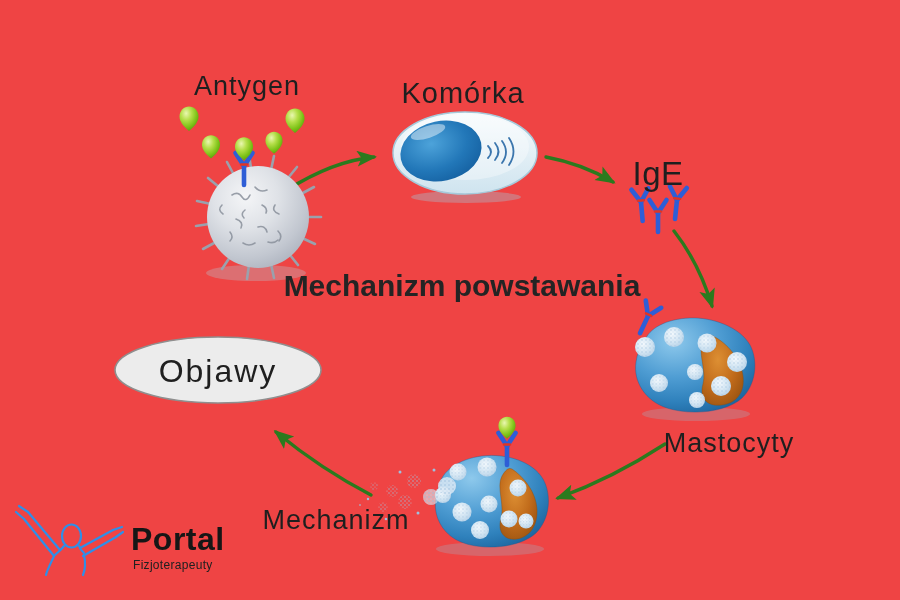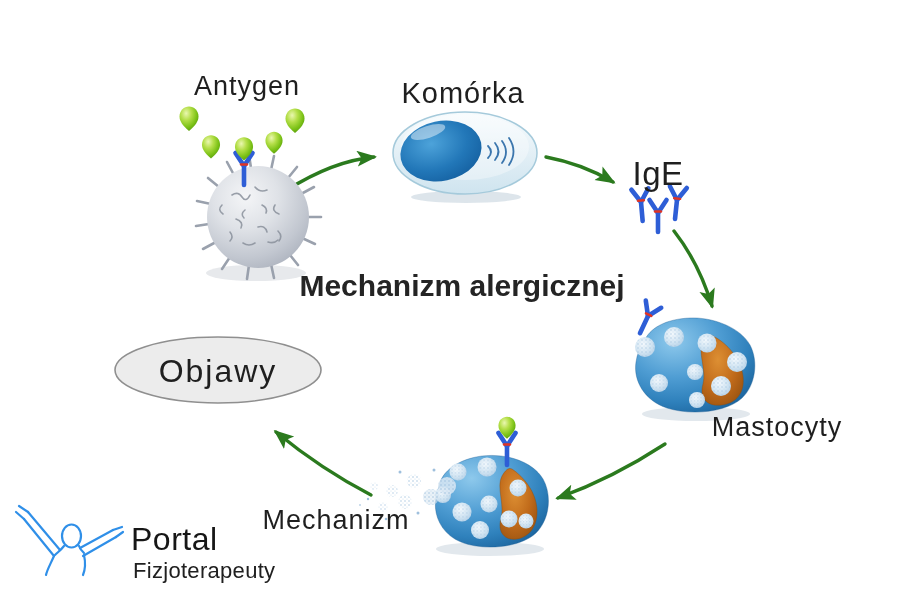--- a/index.html
+++ b/index.html
@@ -1,41 +1,41 @@
 <!DOCTYPE html>
 <html><head>
 <meta charset="utf-8">
 <style>
   html,body{margin:0;padding:0;background:#888;}
   .canvas{
-    position:relative;width:900px;height:600px;background:#ffffff;overflow:hidden;
+    position:relative;width:900px;height:600px;background:#ef4444;overflow:hidden;
     font-family:"Liberation Sans", sans-serif;
   }
   .lbl{
     position:absolute;color:#1f1f1f;white-space:nowrap;
     transform:translateX(-50%);letter-spacing:1px;
   }
   .lbl-antygen{left:247px;top:71px;font-size:27px;}
   .lbl-komorka{left:463px;top:77px;font-size:29px;}
   .lbl-ige{left:658px;top:155px;font-size:33px;letter-spacing:0.5px;}
-  .lbl-mastocyty{left:729px;top:412px;font-size:27px;margin-left:48px;}
+  .lbl-mastocyty{left:729px;top:428px;font-size:27px;}
   .lbl-histamina{left:336px;top:505px;font-size:27px;}
   .lbl-objawy{left:218px;top:353px;font-size:32px;letter-spacing:2px;}
   .title{
     position:absolute;left:462px;top:266px;transform:translateX(-50%);
     text-align:center;font-size:30px;font-weight:700;color:#242424;line-height:40px;
     white-space:nowrap;
   }
   .title span{display:block;}
   .logo-name{
-    position:absolute;left:131px;top:521px;font-size:32px;font-weight:400;
+    position:absolute;left:131px;top:521px;font-size:32px;font-weight:700;
     color:#161616;letter-spacing:0.5px;
   }
   .logo-sub{
-    position:absolute;left:133px;top:558px;font-size:22px;color:#202020;letter-spacing:0.3px;
+    position:absolute;left:133px;top:558px;font-size:12px;color:#202020;letter-spacing:0.3px;
   }
   svg.gfx{position:absolute;left:0;top:0;}
 </style>
 </head>
 <body>
 
 <div class="canvas">
 
   <svg class="gfx" width="900" height="600" viewBox="0 0 900 600">
     <defs>
@@ -260,19 +260,19 @@
   </svg>
 
   <div class="lbl lbl-antygen">Antygen</div>
   <div class="lbl lbl-komorka">Komórka</div>
   <div class="lbl lbl-ige">IgE</div>
   <div class="lbl lbl-mastocyty">Mastocyty</div>
   <div class="lbl lbl-histamina">Mechanizm</div>
   <div class="lbl lbl-objawy">Objawy</div>
 
   <div class="title">
-    <span>Mechanizm alergicznej</span>
+    <span>Mechanizm powstawania</span>
   </div>
 
   <div class="logo-name">Portal</div>
   <div class="logo-sub">Fizjoterapeuty</div>
 
 </div>
 
 </body></html>

